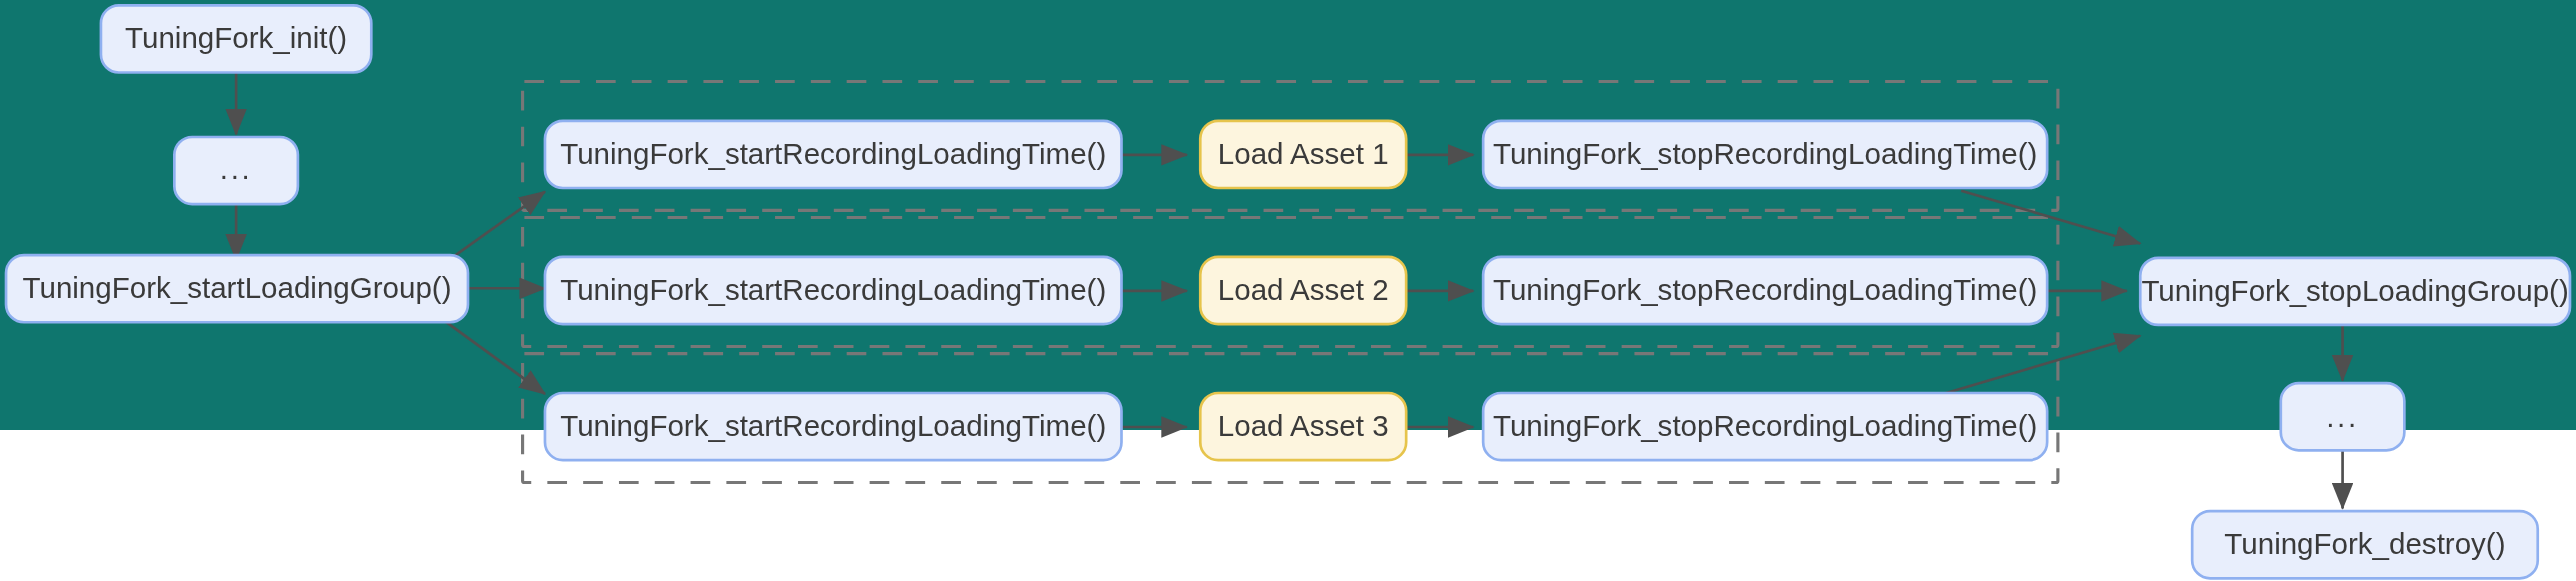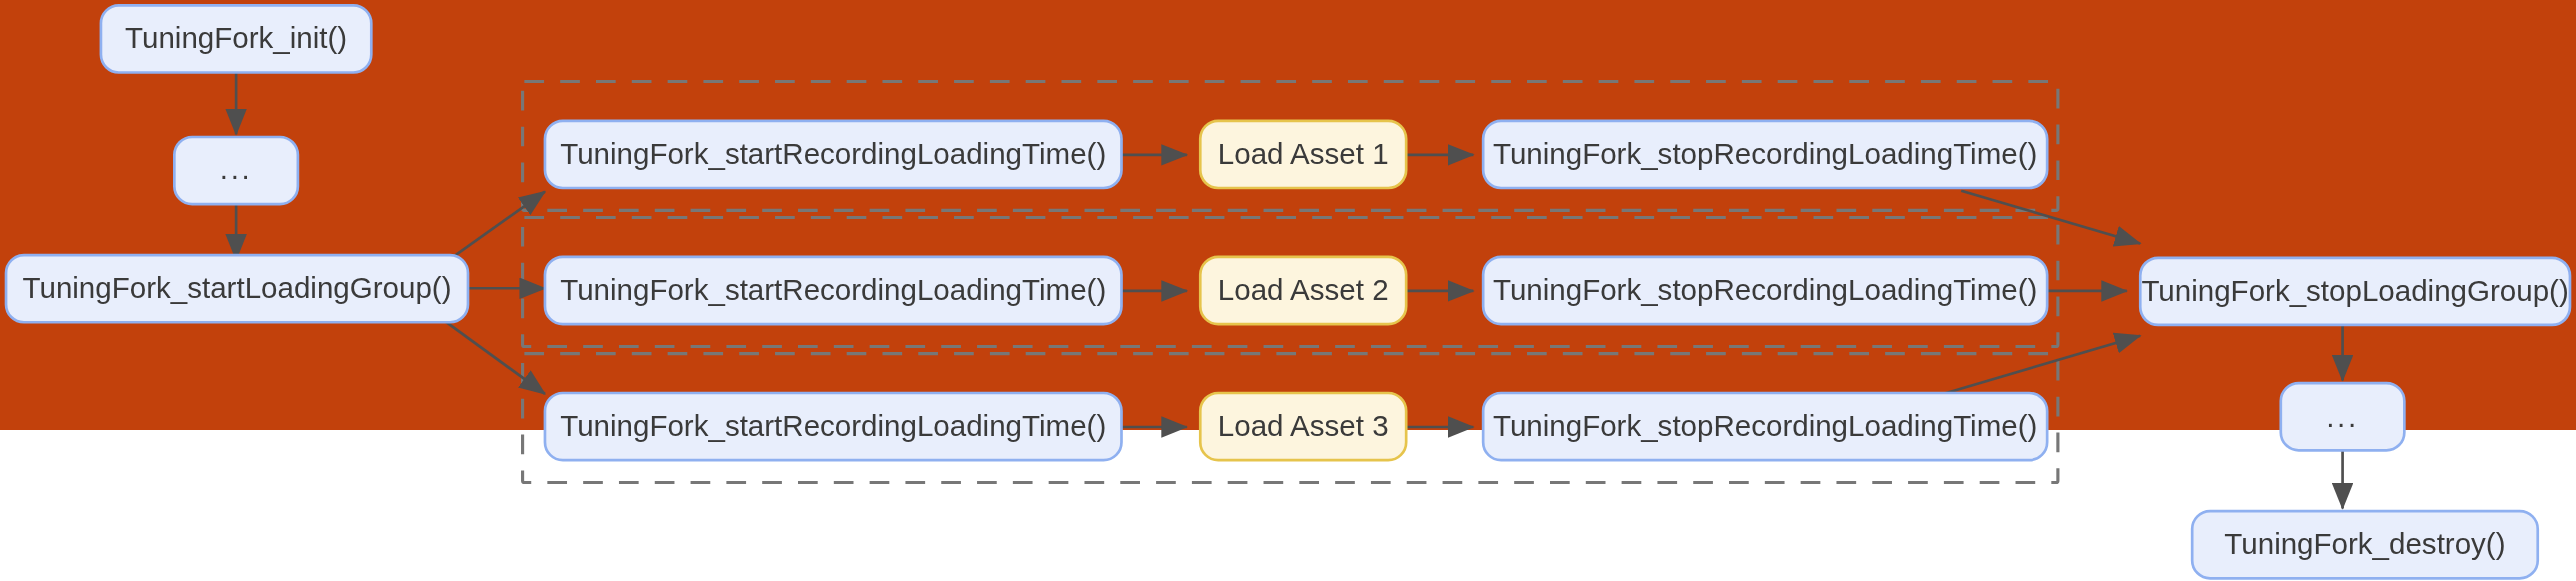--- a/index.html
+++ b/index.html
@@ -10,21 +10,21 @@
   body {
     width: 2576px;
     height: 581px;
     overflow: hidden;
     font-family: "Liberation Sans", sans-serif;
   }
   #diagram-root {
     position: relative;
     width: 2576px;
     height: 430px;
-    background: #c2410c;
+    background: #0f766e;
     text-align: center;
   }
   svg#flow {
     display: block;
     width: 2576px;
     height: 581px;
   }
   .node-rect {
     fill: #e8eefc;
     stroke: #8fb0f0;

